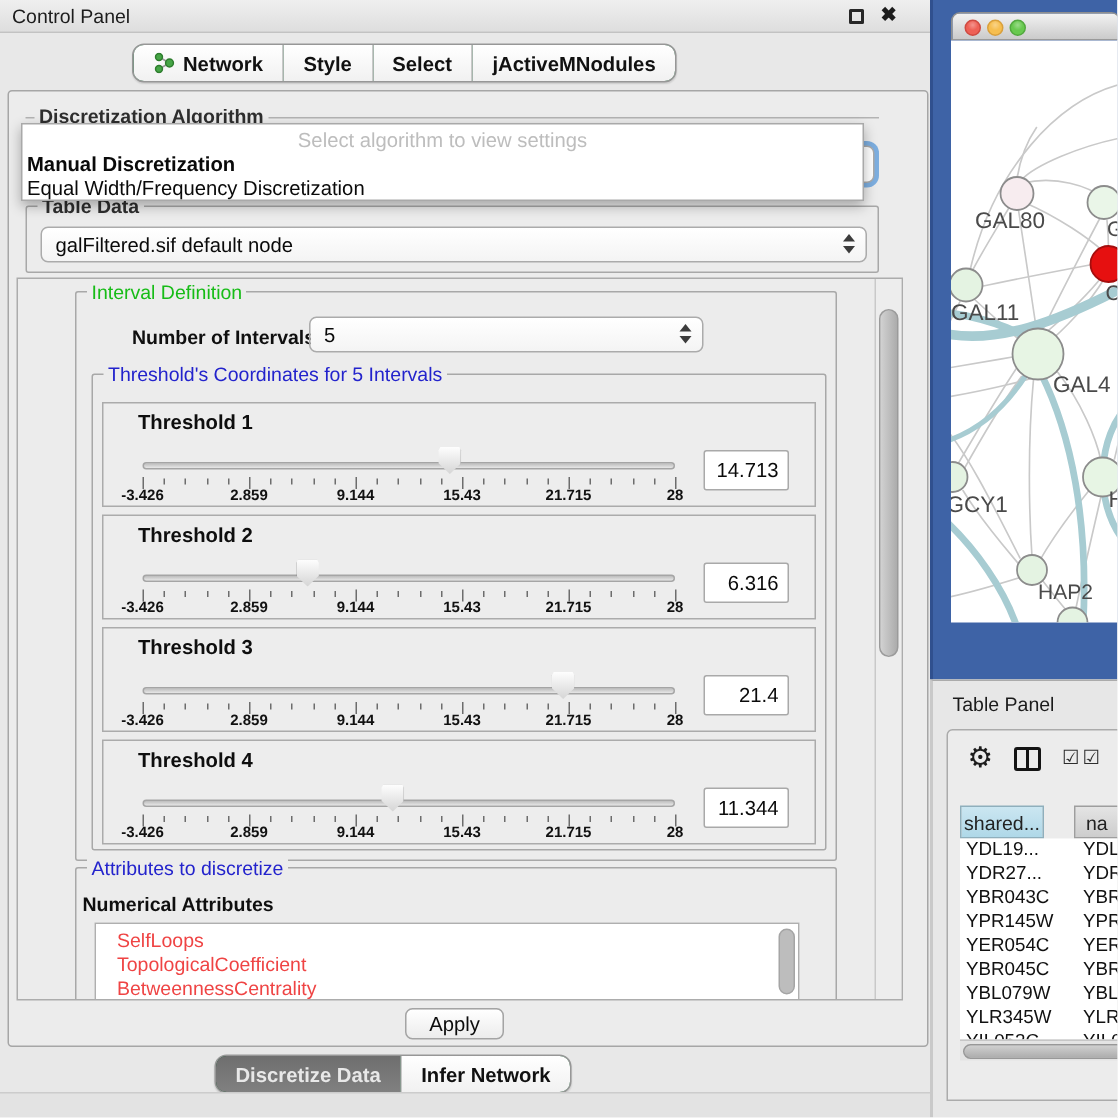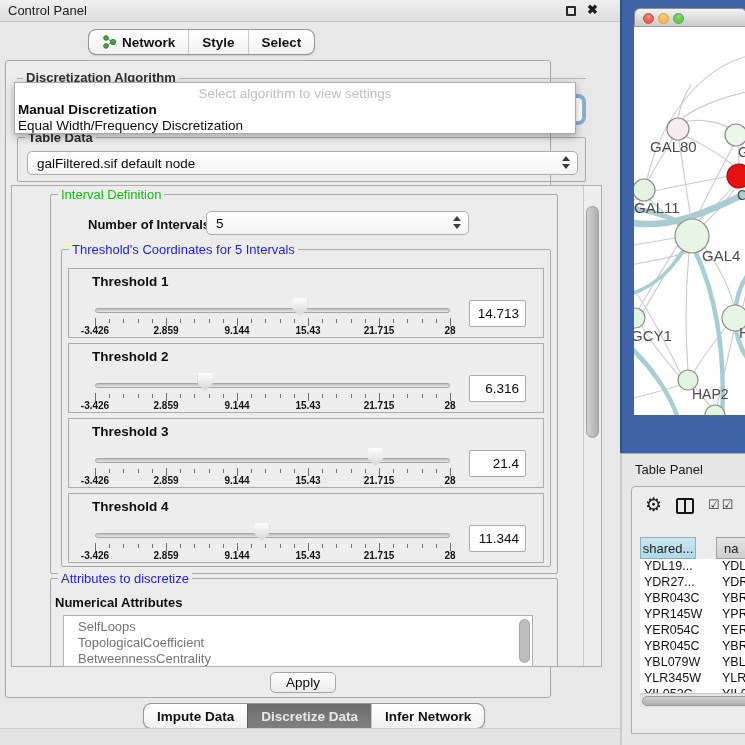--- a/index.html
+++ b/index.html
@@ -13,21 +13,21 @@
   .close-btn{position:absolute;left:587px;top:2px;font-size:13px;font-weight:bold;color:#1c1c1c;}
   
   .segbar{position:absolute;display:flex;height:26px;border:1px solid #979797;border-radius:8px;background:#14532d;overflow:hidden;box-shadow:0 1px 1px rgba(0,0,0,.12);}
   .seg{display:flex;align-items:center;gap:5px;padding:0 13px;font-size:13.5px;font-weight:600;color:#111;background:linear-gradient(#FFF,#F1F1F1);border-left:1px solid #C8C8C8;cursor:default;white-space:nowrap;}
   .seg:first-child{border-left:none;}
   .seg.sel{background:linear-gradient(#6E6E6E,#808080);color:#E8E8E8;border-left-color:#5F5F5F;}
   #top-tabs{left:88px;top:29px;}
   #bottom-tabs{left:143px;top:703px;}
   .net-ico{width:15px;height:14px;display:inline-block;position:relative;}
   
-  .cp-main{position:absolute;left:5px;top:60px;width:546px;height:638px;background:#ECECEC;border:1px solid #A6A6A6;border-radius:3px;}
+  .cp-main{position:absolute;left:5px;top:60px;width:614px;height:638px;background:#ECECEC;border:1px solid #A6A6A6;border-radius:3px;}
   .disc-line{position:absolute;left:11px;top:17px;width:569px;height:1px;background:#B3B3B3;}
   .disc-label{position:absolute;left:17px;top:9px;font-size:13px;font-weight:bold;color:#2e2e2e;background:#ECECEC;padding:0 3px;}
   .focus-combo{position:absolute;left:547px;top:36px;width:30px;height:25px;background:#FFF;border:1px solid #ABABAB;border-radius:5px;box-shadow:0 0 0 3px rgba(106,163,221,.85);z-index:5;}
   .popup{position:absolute;left:8px;top:21px;width:562px;height:52px;background:#FFFFFF;border:1px solid #A9A9A9;box-shadow:0 3px 8px rgba(0,0,0,.3);z-index:20;}
   .popup-ph{position:absolute;left:0;top:3px;width:100%;text-align:center;font-size:13.5px;color:#BDBDBD;}
   .popup-opt{position:absolute;left:3px;font-size:13.5px;color:#0a0a0a;white-space:nowrap;}
   .popup-opt.b{font-weight:bold;}
   .groupbox{position:absolute;border:1px solid #A8A8A8;border-radius:2px;}
   .gb-title{position:absolute;top:-8px;left:7px;background:#ECECEC;padding:0 3px;font-size:13px;white-space:nowrap;}
   .gb-green{color:#17BC17;}
@@ -47,21 +47,21 @@
   .thr-label{position:absolute;left:10px;top:5px;font-size:13.5px;font-weight:bold;color:#0e0e0e;margin-left:13px;}
   .track{position:absolute;left:26px;top:39px;width:355px;height:5px;background:linear-gradient(#BDBDBD,#E7E7E7);border:1px solid #A5A5A5;border-radius:3px;}
   .handle{position:absolute;top:29px;width:15px;height:18px;background:linear-gradient(#FEFEFE,#D5D5D5);clip-path:polygon(8% 0%,92% 0%,100% 12%,100% 60%,50% 100%,0% 60%,0% 12%);filter:drop-shadow(0 0 1px #7d7d7d);z-index:3;}
   .tick{position:absolute;width:1px;background:#6d6d6d;}
   .tick.minor{top:50px;height:4px;}
   .tick.major{top:49px;height:8px;}
   .tick-lab{position:absolute;top:56px;transform:translateX(-50%);font-size:10px;font-weight:700;color:#111;}
   .thr-value{position:absolute;left:400px;top:31px;width:57px;height:27px;background:#FFF;border:1px solid #A9A9A9;border-radius:2px;font-size:13.5px;color:#0a0a0a;text-align:right;line-height:25px;padding-right:6px;}
   
   .listbox{position:absolute;background:#FFF;border:1px solid #AFAFAF;overflow:hidden;}
-  .list-item{position:absolute;left:14px;font-size:13px;color:#737373;white-space:nowrap;}
+  .list-item{position:absolute;left:14px;font-size:13px;color:#ef4444;white-space:nowrap;}
   .list-vthumb{position:absolute;right:2px;top:3px;width:11px;height:44px;border-radius:6px;background:#BDBDBD;border:1px solid #A5A5A5;}
   .apply-btn{position:absolute;left:264px;top:611px;width:66px;height:21px;background:linear-gradient(#FFFFFF,#ECECEC);border:1px solid #A4A4A4;border-radius:5px;font-size:13.5px;color:#0c0c0c;text-align:center;line-height:19px;}
   .cp-footer{position:absolute;left:0;top:728px;width:620px;height:17px;background:#E3E3E3;border-top:1px solid #CCCCCC;}
   
   #desktop{position:absolute;left:620px;top:0;width:125px;height:453px;background:#3E63A6;border-left:2px solid #30508E;}
   .mac-window{position:absolute;left:12px;top:8px;width:113px;height:407px;}
   .mac-titlebar{position:absolute;left:0;top:0;width:113px;height:19px;background:linear-gradient(#F2F2F2,#CBCBCB);border:1px solid #8F8F8F;border-bottom:1px solid #9A9A9A;border-radius:6px 6px 0 0;}
   .light{position:absolute;top:4px;width:11px;height:11px;border-radius:50%;}
   .net-canvas{position:absolute;left:0;top:19px;width:113px;height:388px;background:#FFFFFF;overflow:hidden;}
   
@@ -103,20 +103,23 @@
               <circle cx="4" cy="11" r="2.3" fill="#46A546" stroke="#2E7D2E"></circle>
               <circle cx="11" cy="7" r="2.6" fill="#46A546" stroke="#2E7D2E"></circle>
             </svg></span>
           <span>Network</span>
         </div>
         <div class="seg">
           <span>Style</span>
         </div>
         <div class="seg">
           <span>Select</span>
+        </div>
+        <div class="seg">
+          <span>jActiveMNodules</span>
         </div>
       </div>
 
     <div class="cp-main">
       <div class="disc-line"></div>
       <div class="disc-label">Discretization Algorithm</div>
 
       <div class="focus-combo">
         <span class="stepper">
             <span class="arr-up"></span>
@@ -326,23 +329,20 @@
 
         <div class="vscroll">
           <div class="vthumb" style="top:20px;height:232px;"></div>
         </div>
       </div>
 
       <div class="apply-btn">Apply</div>
     </div>
 
     <div class="segbar" id="bottom-tabs">
-        <div class="seg">
-          <span>Impute Data</span>
-        </div>
         <div class="seg sel">
           <span>Discretize Data</span>
         </div>
         <div class="seg">
           <span>Infer Network</span>
         </div>
       </div>
     <div class="cp-footer"></div>
   </div>
 

